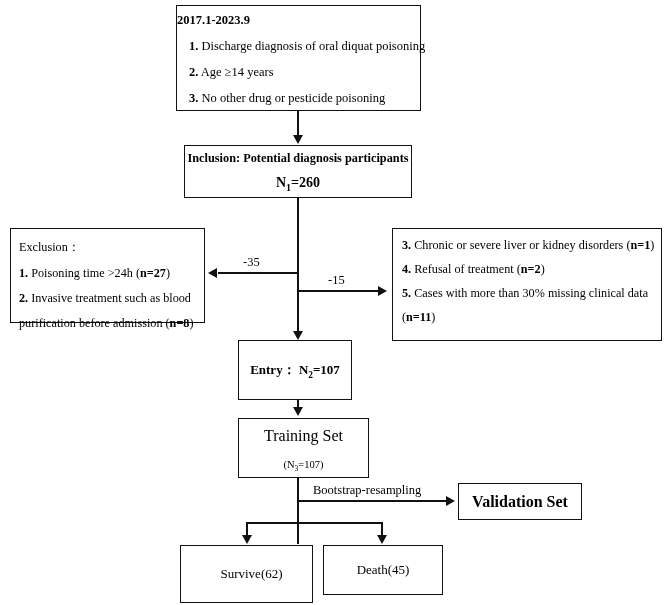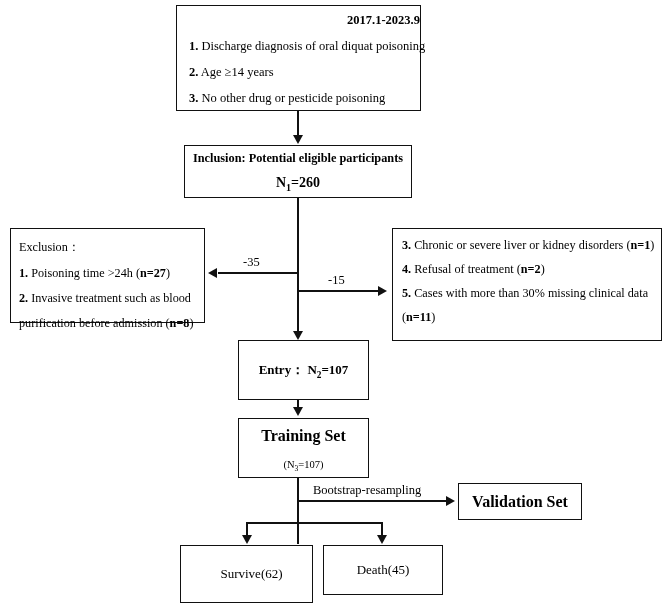--- a/index.html
+++ b/index.html
@@ -28,21 +28,21 @@
   }
   .box.center { align-items: center; text-align: center; }
 
   
   #box-criteria {
     left: 176px; top: 5px; width: 245px; height: 106px;
     padding: 7px 0 5px 0;
     justify-content: flex-start;
   }
   #box-criteria .hdr {
-    font-weight: bold; font-size: 12.5px; text-align: right;
+    font-weight: bold; font-size: 12.5px; text-align: left;
     margin-bottom: 11px;
   }
   #box-criteria .item {
     font-size: 12.5px; padding-left: 12px; margin-bottom: 11px;
     white-space: nowrap;
   }
   #box-criteria .item:last-child { margin-bottom: 0; }
   .num { font-weight: bold; }
 
   
@@ -65,30 +65,30 @@
   #box-exclusion-right {
     left: 392px; top: 228px; width: 270px; height: 113px;
     padding: 9px 6px 6px 9px;
     justify-content: flex-start;
   }
   #box-exclusion-right .item { font-size: 12.2px; margin-bottom: 9px; }
   #box-exclusion-right .item:last-child { margin-bottom: 0; }
 
   
   #box-entry {
-    left: 238px; top: 340px; width: 131px; height: 60px;
+    left: 238px; top: 340px; width: 114px; height: 60px;
   }
   #box-entry .t1 { font-weight: bold; font-size: 13px; text-align: center; }
 
   
   #box-training {
     left: 238px; top: 418px; width: 131px; height: 60px;
     justify-content: flex-start; padding-top: 8px;
   }
-  #box-training .t1 { font-weight: bold; font-size: 16px; text-align: center; }
+  #box-training .t1 { font-weight: normal; font-size: 16px; text-align: center; }
   #box-training .t2 { font-size: 10.5px; text-align: center; margin-top: 14px; }
 
   
   #box-validation {
     left: 458px; top: 483px; width: 124px; height: 37px;
   }
   #box-validation .t1 { font-weight: bold; font-size: 16px; text-align: center; font-family: Liberation Serif, serif; }
 
   
   #box-survive { left: 180px; top: 545px; width: 133px; height: 58px; padding-left: 10px; }
@@ -146,21 +146,21 @@
     <div class="item">
       <span class="num">3.</span>
       <span>No other drug or pesticide poisoning</span>
     </div>
   </div>
 
   <div class="conn v" style="left:297px; top:111px; height:26px;"></div>
   <div class="arrow arrow-down" style="left:293px; top:135px;"></div>
 
   <div class="box center" id="box-inclusion">
-    <div class="t1">Inclusion: Potential eligible participants</div>
+    <div class="t1">Inclusion: Potential diagnosis participants</div>
     <div class="t2"><span>N</span><sub>1</sub><span>=260</span></div>
   </div>
 
   <div class="conn v" style="left:297px; top:198px; height:138px;"></div>
   <div class="arrow arrow-down" style="left:293px; top:331px;"></div>
 
   <div class="conn h" style="left:218px; top:272px; width:80px;"></div>
   <div class="arrow arrow-left" style="left:208px; top:268px;"></div>
   <div class="edge-label" style="left:243px; top:255px;">-35</div>
 

